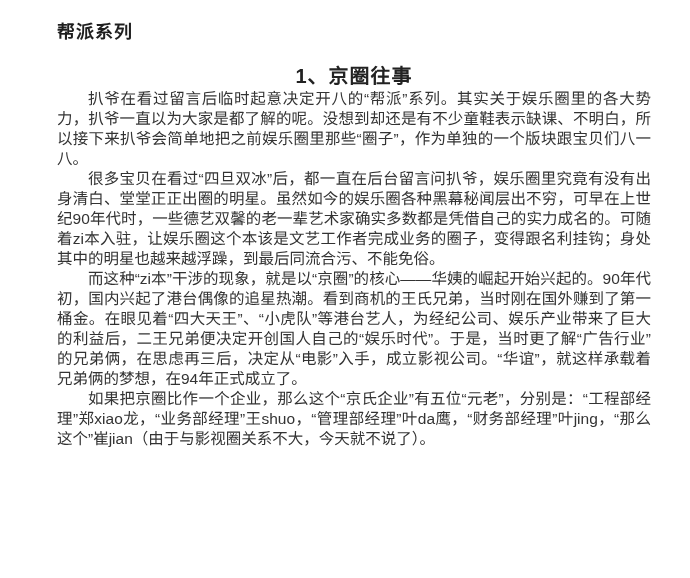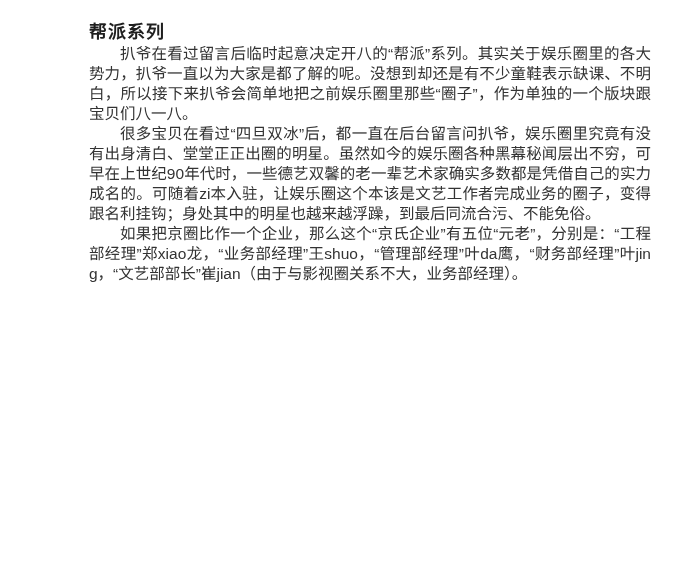--- a/index.html
+++ b/index.html
@@ -8,21 +8,21 @@
     height: 578px;
     background: #ffffff;
     overflow: hidden;
   }
   body {
     font-family: "Liberation Sans", "DejaVu Sans", sans-serif;
   }
   .document {
     width: 690px;
     height: 430px;
-    padding: 20px 39px 0 89px;
+    padding: 20px 39px 0 57px;
     background: #ffffff;
   }
   .doc-title {
     font-size: 18px;
     line-height: 24px;
     font-weight: bold;
     color: #1f1f1f;
     text-align: left;
     letter-spacing: 1px;
   }
@@ -47,19 +47,21 @@
     text-indent: 2em;
     word-break: break-all;
   }
 </style>
 </head>
 <body>
 
 <div class="document">
   <h1 class="doc-title">帮派系列</h1>
 
+  <h2 class="section-heading">1、京圈往事</h2>
 
   <div class="body-text">
     <p>扒爷在看过留言后临时起意决定开八的“帮派”系列。其实关于娱乐圈里的各大势力，扒爷一直以为大家是都了解的呢。没想到却还是有不少童鞋表示缺课、不明白，所以接下来扒爷会简单地把之前娱乐圈里那些“圈子”，作为单独的一个版块跟宝贝们八一八。</p>
     <p>很多宝贝在看过“四旦双冰”后，都一直在后台留言问扒爷，娱乐圈里究竟有没有出身清白、堂堂正正出圈的明星。虽然如今的娱乐圈各种黑幕秘闻层出不穷，可早在上世纪90年代时，一些德艺双馨的老一辈艺术家确实多数都是凭借自己的实力成名的。可随着zi本入驻，让娱乐圈这个本该是文艺工作者完成业务的圈子，变得跟名利挂钩；身处其中的明星也越来越浮躁，到最后同流合污、不能免俗。</p>
-    <p>如果把京圈比作一个企业，那么这个“京氏企业”有五位“元老”，分别是：“工程部经理”郑xiao龙，“业务部经理”王shuo，“管理部经理”叶da鹰，“财务部经理”叶jing，“文艺部部长”崔jian（由于与影视圈关系不大，业务部经理）。</p>
+    <p>而这种“zi本”干涉的现象，就是以“京圈”的核心——华姨的崛起开始兴起的。90年代初，国内兴起了港台偶像的追星热潮。看到商机的王氏兄弟，当时刚在国外赚到了第一桶金。在眼见着“四大天王”、“小虎队”等港台艺人，为经纪公司、娱乐产业带来了巨大的利益后，二王兄弟便决定开创国人自己的“娱乐时代”。于是，当时更了解“广告行业”的兄弟俩，在思虑再三后，决定从“电影”入手，成立影视公司。“华谊”，就这样承载着兄弟俩的梦想，在94年正式成立了。</p>
+    <p>如果把京圈比作一个企业，那么这个“京氏企业”有五位“元老”，分别是：“工程部经理”郑xiao龙，“业务部经理”王shuo，“管理部经理”叶da鹰，“财务部经理”叶jing，“那么这个”崔jian（由于与影视圈关系不大，今天就不说了）。</p>
   </div>
 </div>
 
 </body></html>

